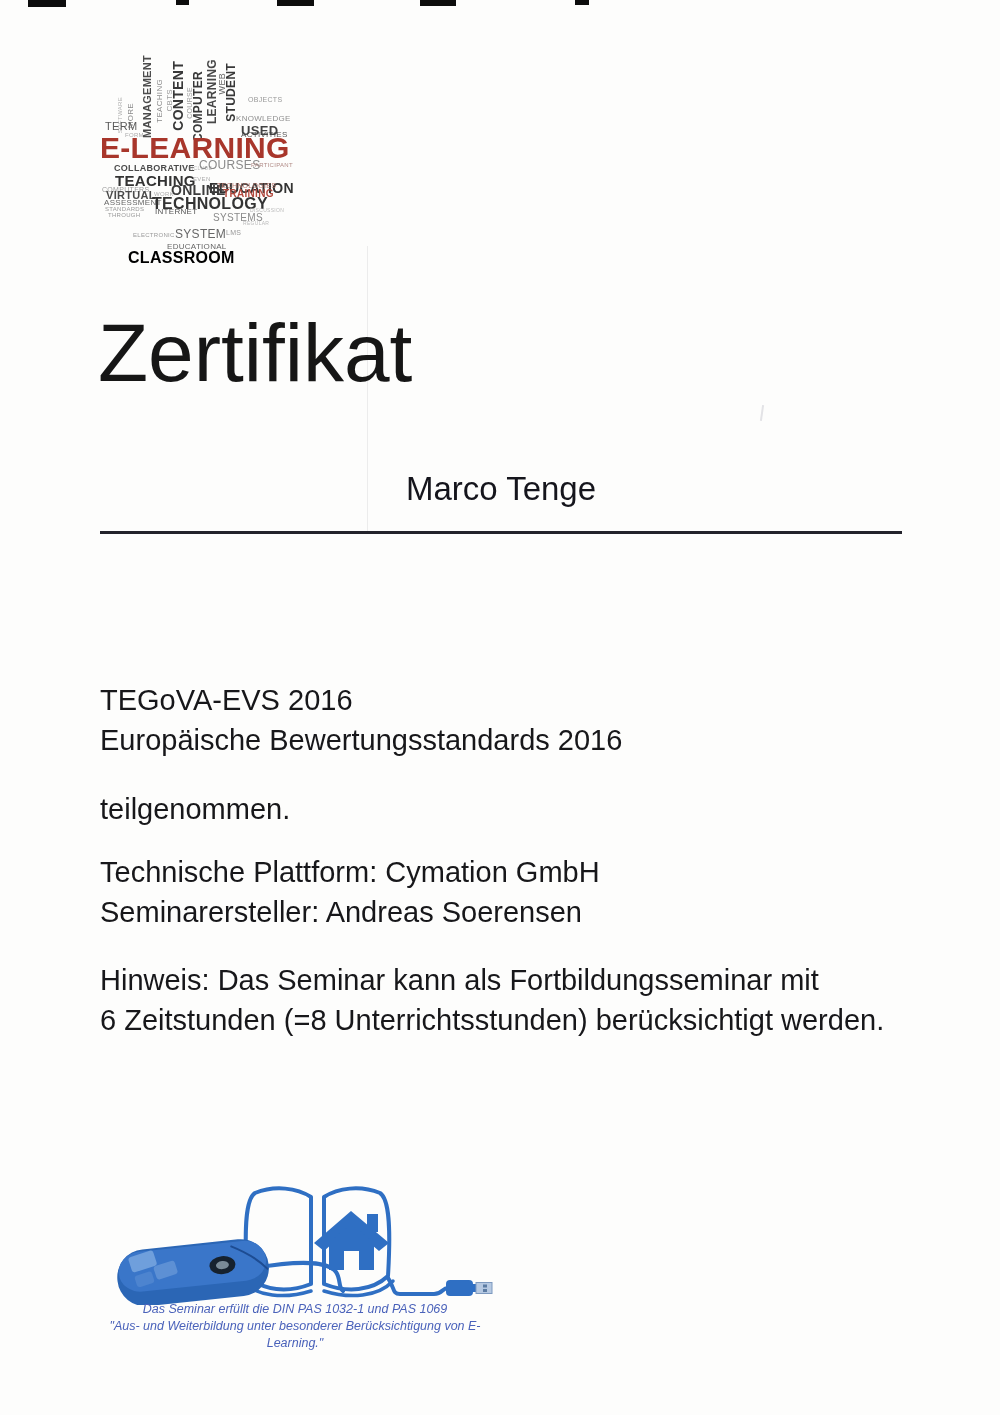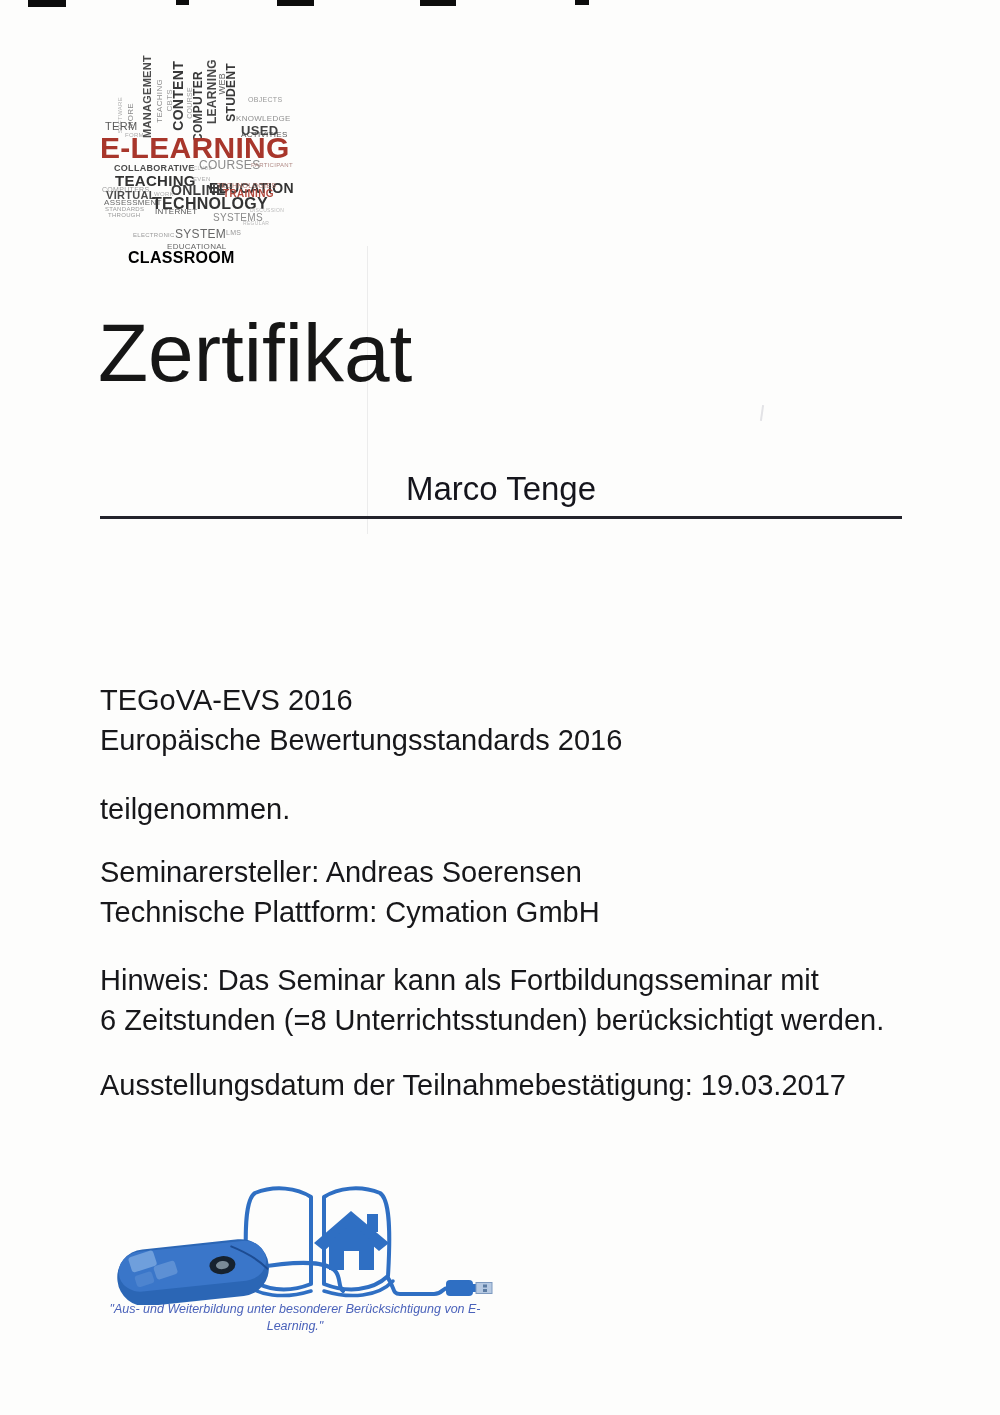--- a/index.html
+++ b/index.html
@@ -27,21 +27,21 @@
 
   .title{
     position:absolute;left:98px;top:306px;
     font-size:82px;font-weight:400;letter-spacing:0;color:#161616;
   }
 
   .recipient{
     position:absolute;left:100px;top:470px;width:802px;
     text-align:center;
     border-bottom:3px solid #23232b;
-    padding-bottom:8px;
+    padding-bottom:23px;
   }
   .recipient-name{font-size:33px;color:#15151c;}
 
   .bodyline{position:absolute;left:100px;font-size:29px;line-height:40px;color:#17171a;white-space:nowrap;}
   .p-intro{top:603px;}
   .p-seminar{top:680px;}
   .p-part{top:789px;}
   .p-creator{top:852px;}
   .p-note{top:960px;}
   .p-date{top:1065px;}
@@ -121,30 +121,29 @@
 
 
   <div class="bodyline p-seminar">
     <div>TEGoVA-EVS 2016</div>
     <div>Europäische Bewertungsstandards 2016</div>
   </div>
 
   <div class="bodyline p-part">teilgenommen.</div>
 
   <div class="bodyline p-creator">
+    <div>Technische Plattform: Cymation GmbH</div>
     <div>Seminarersteller: Andreas Soerensen</div>
-    <div>Technische Plattform: Cymation GmbH</div>
   </div>
 
   <div class="bodyline p-note">
     <div>Hinweis: Das Seminar kann als Fortbildungsseminar mit</div>
     <div>6 Zeitstunden (=8 Unterrichtsstunden) berücksichtigt werden.</div>
   </div>
 
-  <div class="bodyline p-date">Ausstellungsdatum der Teilnahmebestätigung: 19.03.2017</div>
 
   <svg class="footer-logo" viewBox="0 0 390 125" aria-hidden="true">
 
     <path d="M150,88 C196,80 224,82 231,92 C236,99 233,107 238,111" fill="none" stroke="#2f6fc3" stroke-width="4" stroke-linecap="round"></path>
 
     <g fill="none" stroke="#2f6fc3" stroke-width="4" stroke-linejoin="round" stroke-linecap="round">
       <path d="M142,96 C139,46 141,19 150,13 C170,5 192,8 206,17 L206,104 C183,113 158,111 142,96 Z"></path>
       <path d="M283,96 C286,46 284,19 275,13 C255,5 233,8 219,17 L219,104 C242,113 267,111 283,96 Z"></path>
       <path d="M137,101 C152,117 180,119 206,111" stroke-width="3.5"></path>
       <path d="M288,101 C273,117 245,119 219,111" stroke-width="3.5"></path>
@@ -172,16 +171,17 @@
       <rect x="26" y="68" width="26" height="16" rx="3" fill="#6f9fdc" transform="rotate(-12 39 76)"></rect>
       <rect x="50" y="80" width="22" height="14" rx="3" fill="#5d90d4" transform="rotate(-12 61 87)"></rect>
       <rect x="30" y="88" width="18" height="12" rx="3" fill="#4d84cf" transform="rotate(-12 39 94)"></rect>
       <path d="M128,70 Q151,82 163,97" fill="none" stroke="#1d4c92" stroke-width="2"></path>
       <ellipse cx="118" cy="88" rx="13" ry="9" fill="#16222e"></ellipse>
       <ellipse cx="118" cy="88" rx="6.5" ry="4" fill="#7a8b97"></ellipse>
     </g>
   </svg>
 
   <div class="fineprint">
+    <div>Das Seminar erfüllt die DIN PAS 1032-1 und PAS 1069</div>
     <div>"Aus- und Weiterbildung unter besonderer Berücksichtigung von E-Learning."</div>
   </div>
 
 </div>
 
 </body></html>

